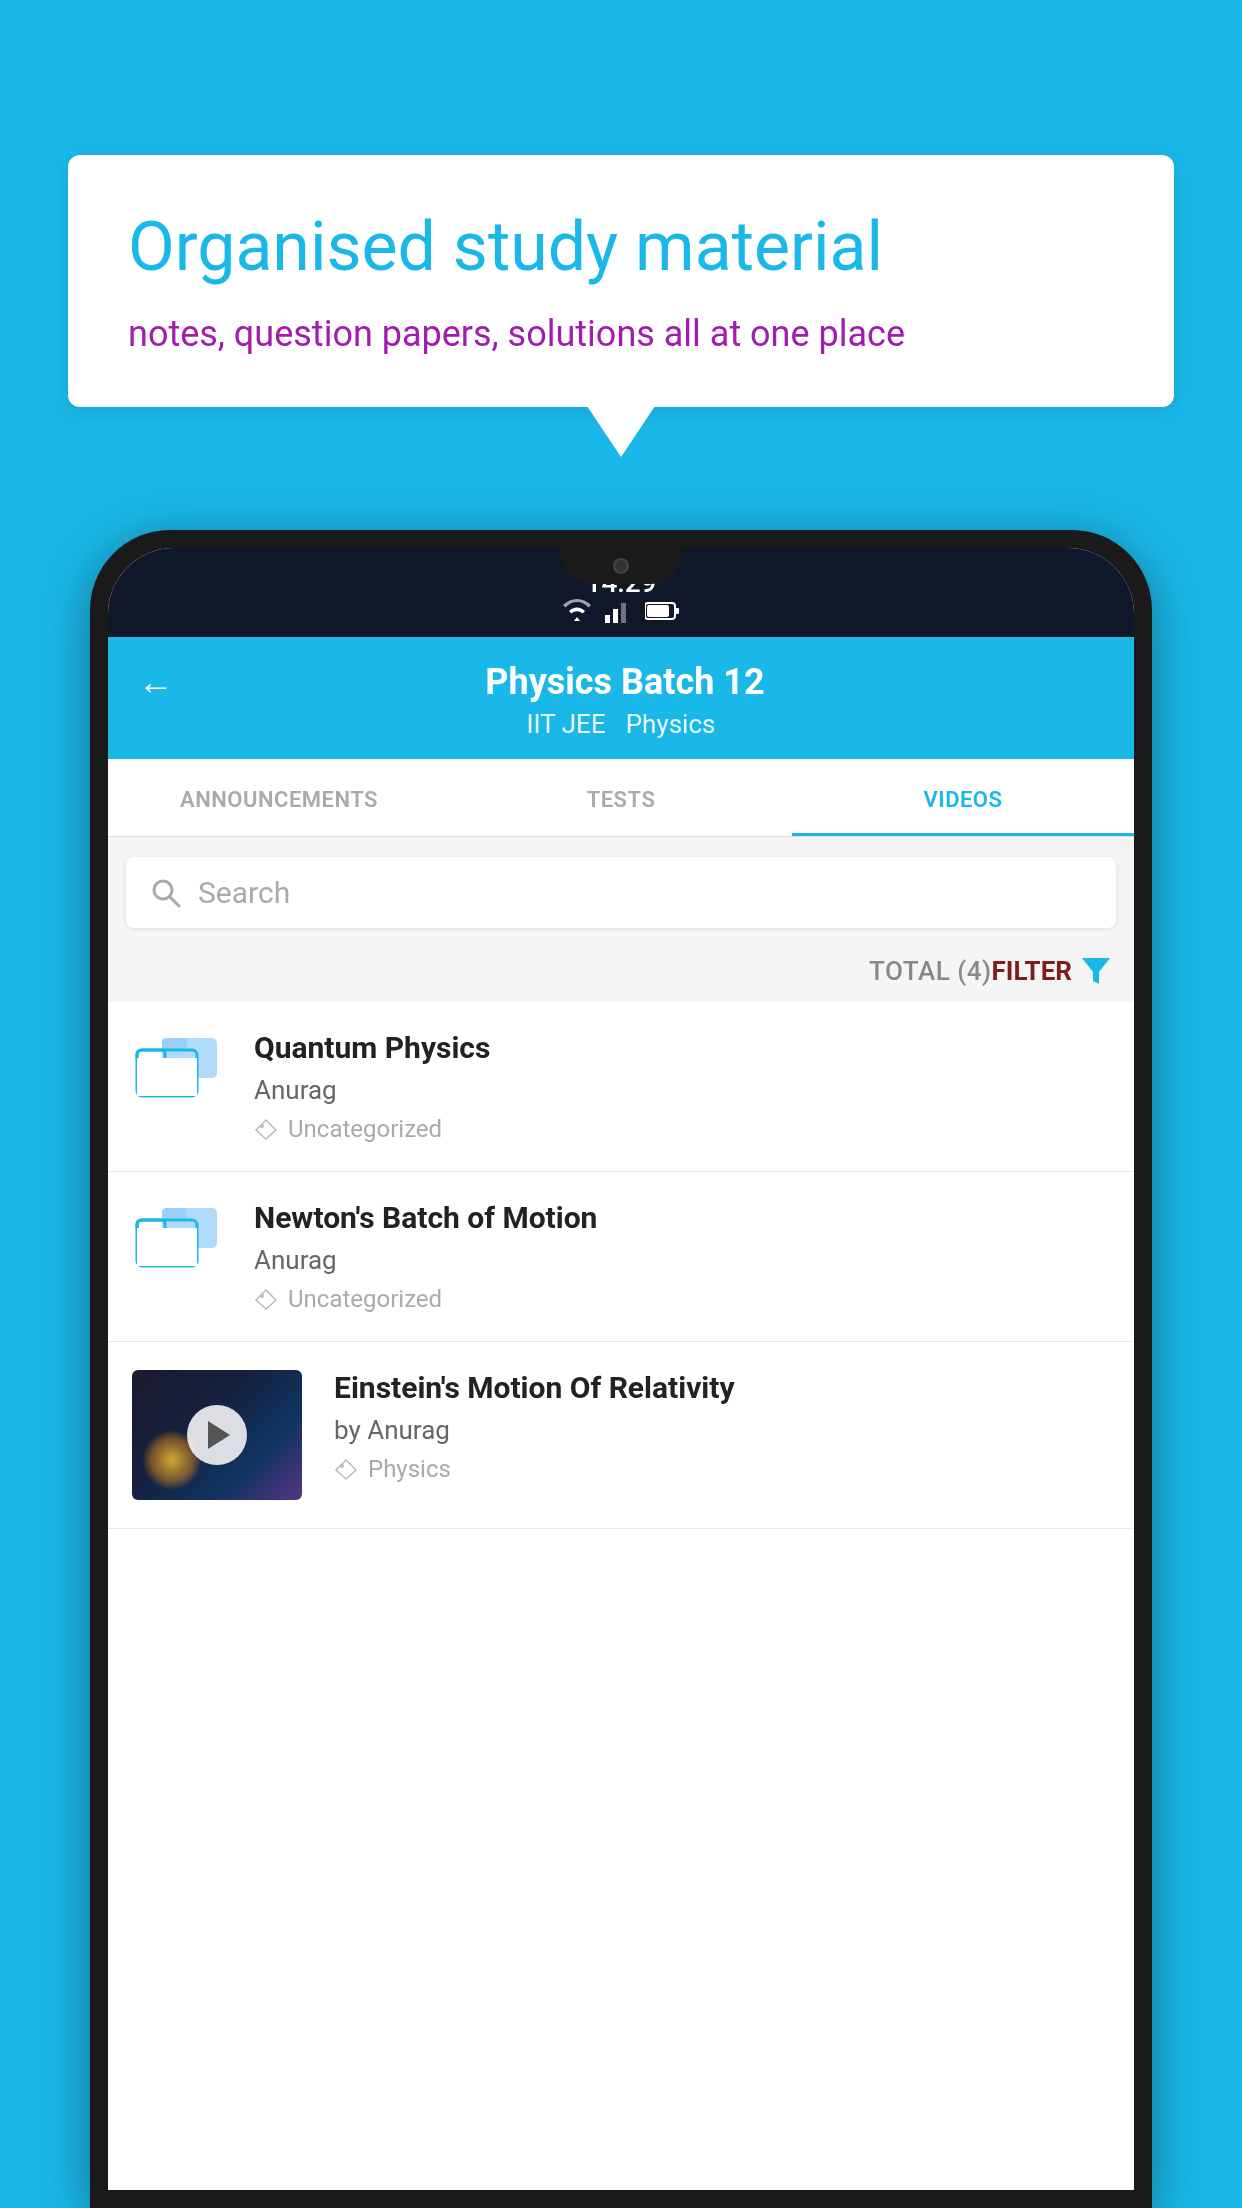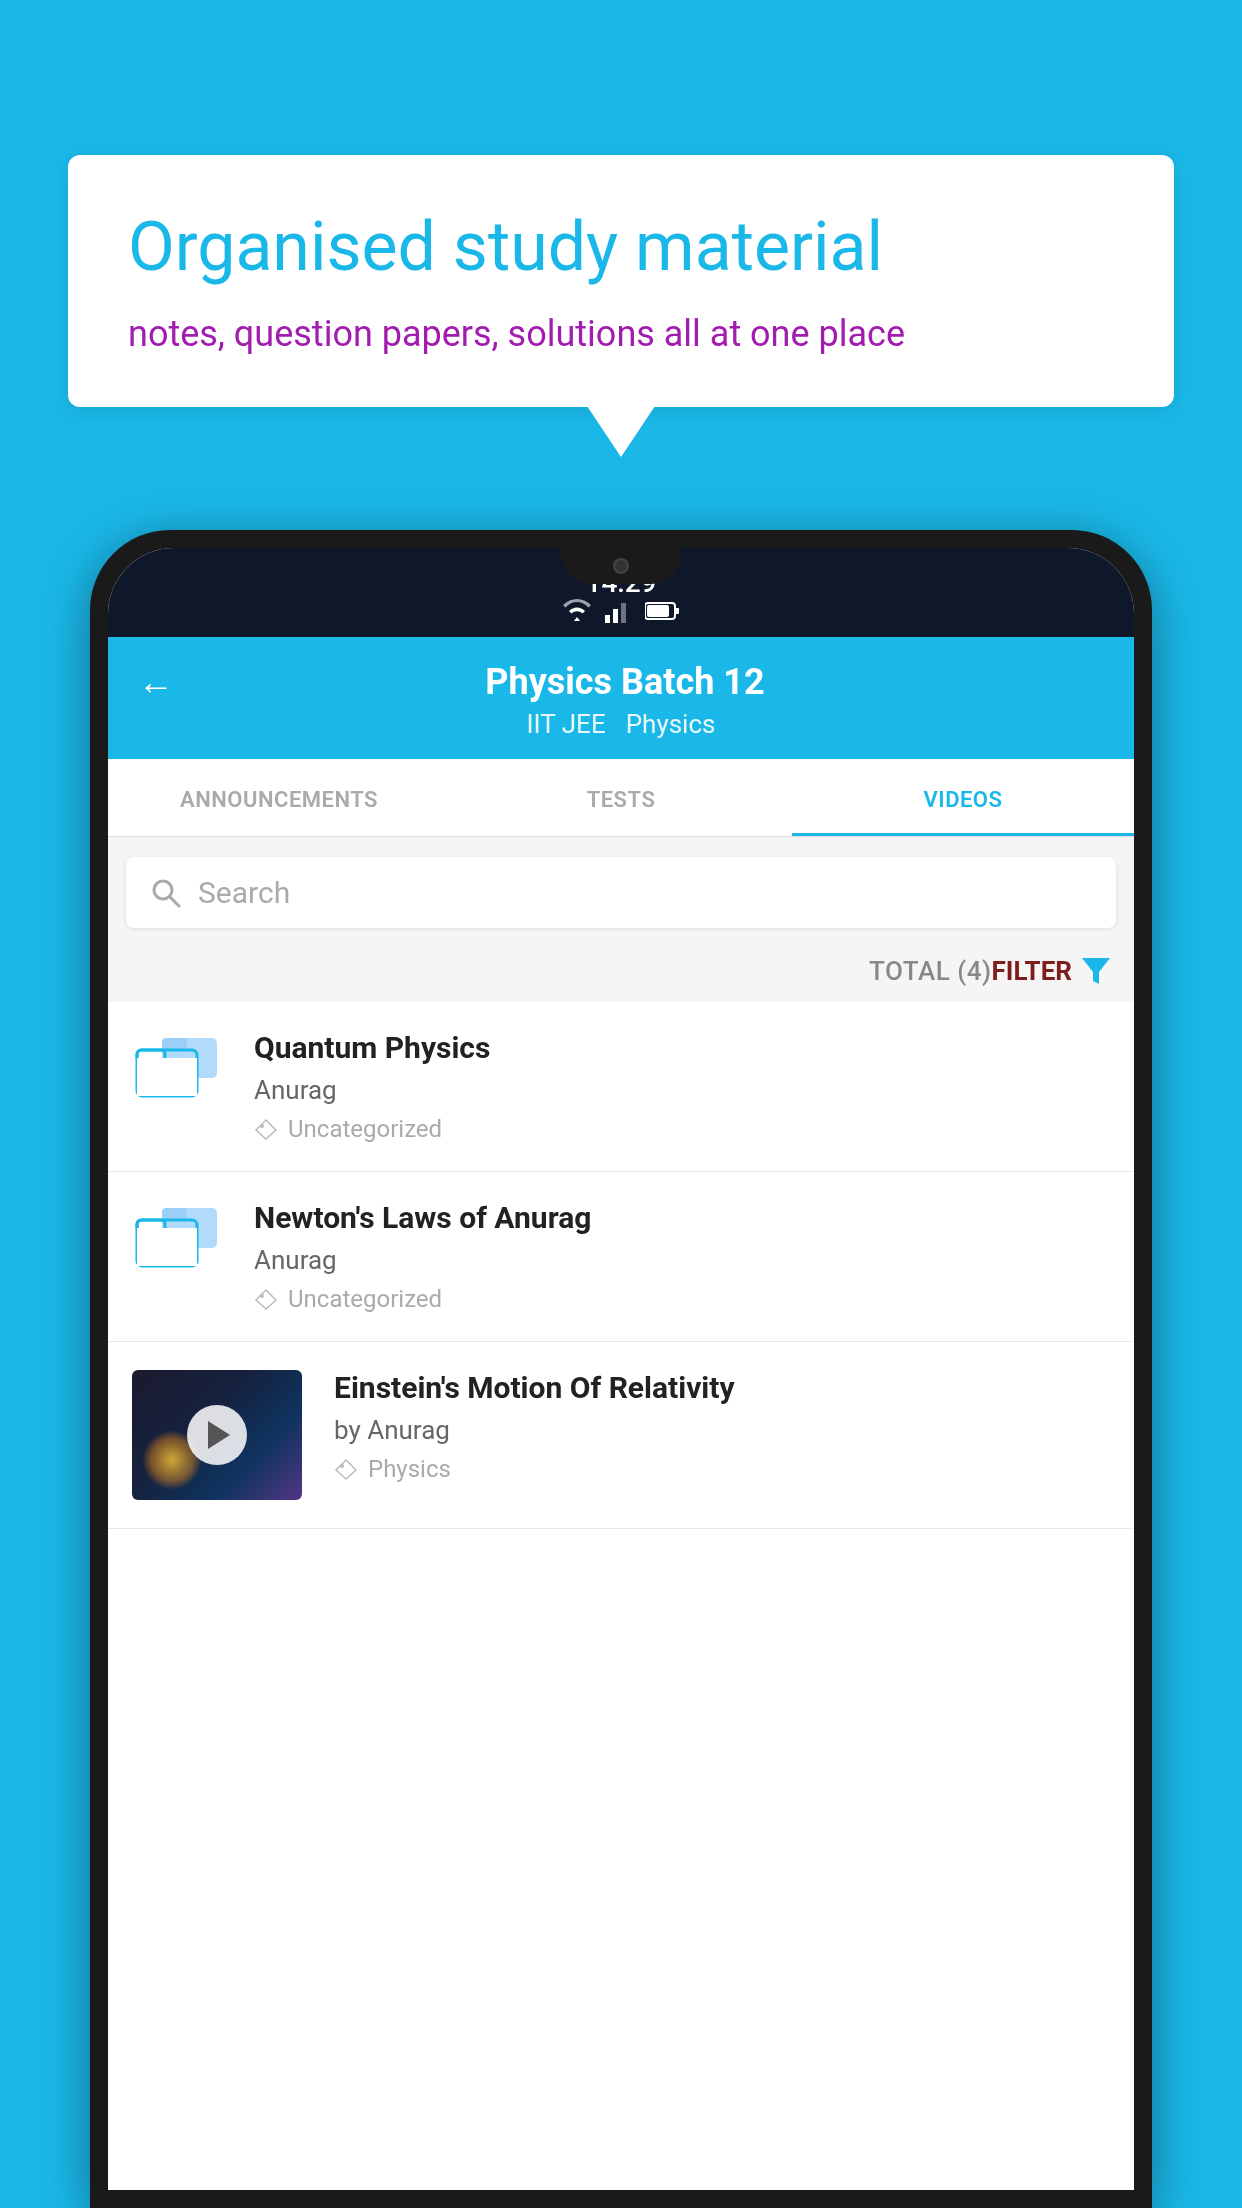--- a/index.html
+++ b/index.html
@@ -459,21 +459,21 @@
 
         <div class="video-item">
           <svg class="folder-svg" width="90" height="80" viewBox="0 0 90 80" style="margin-right:24px; flex-shrink:0;">
             <rect x="30" y="8" width="55" height="40" rx="5" ry="5" fill="#90caf9" opacity="0.7"></rect>
             <rect x="30" y="8" width="25" height="12" rx="4" ry="4" fill="#90caf9" opacity="0.7"></rect>
             <rect x="5" y="20" width="60" height="46" rx="5" ry="5" fill="none" stroke="#1ab8e8" stroke-width="3"></rect>
             <rect x="5" y="20" width="28" height="12" rx="4" ry="4" fill="none" stroke="#1ab8e8" stroke-width="3"></rect>
             <rect x="5" y="28" width="60" height="38" rx="0" ry="0" fill="white"></rect>
           </svg>
           <div class="video-info">
-            <div class="video-title">Newton's Laws of Anurag</div>
+            <div class="video-title">Newton's Batch of Motion</div>
             <div class="video-author">Anurag</div>
             <div class="video-tag">
               <svg width="24" height="22" viewBox="0 0 24 22" fill="#bbb">
                 <path d="M12 2L22 12l-10 9-10-9L12 2z" stroke="#bbb" stroke-width="1.5" fill="none"></path>
                 <circle cx="8" cy="8" r="2" fill="#bbb"></circle>
               </svg>
               <span>Uncategorized</span>
             </div>
           </div>
         </div>

